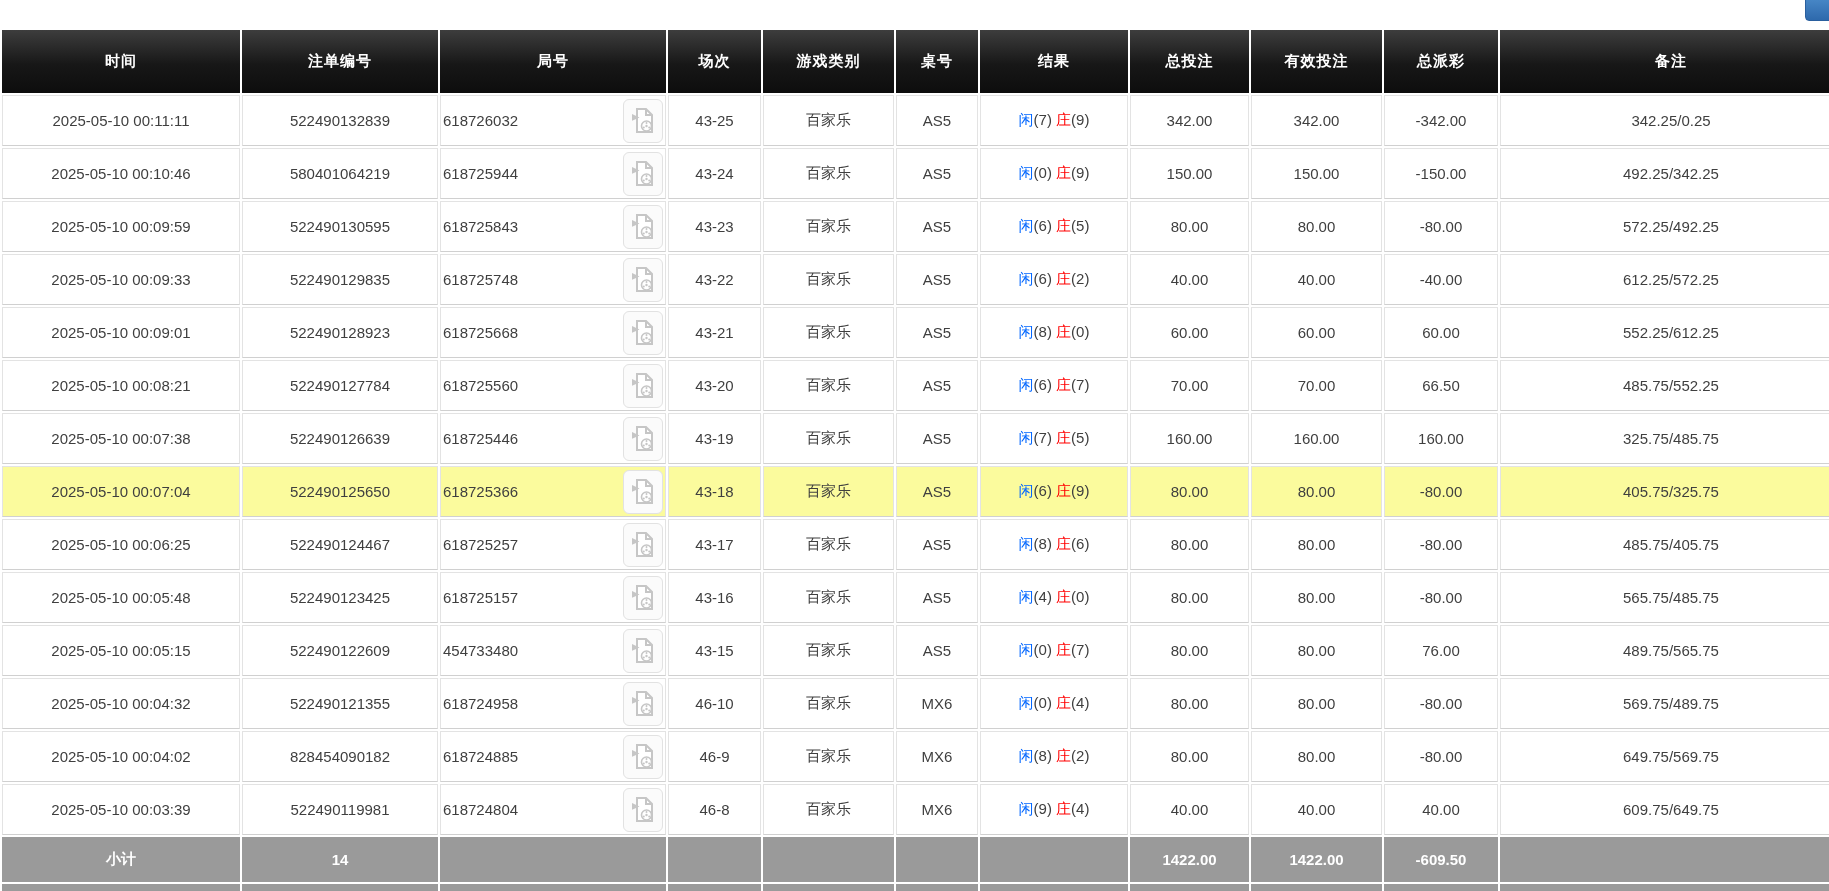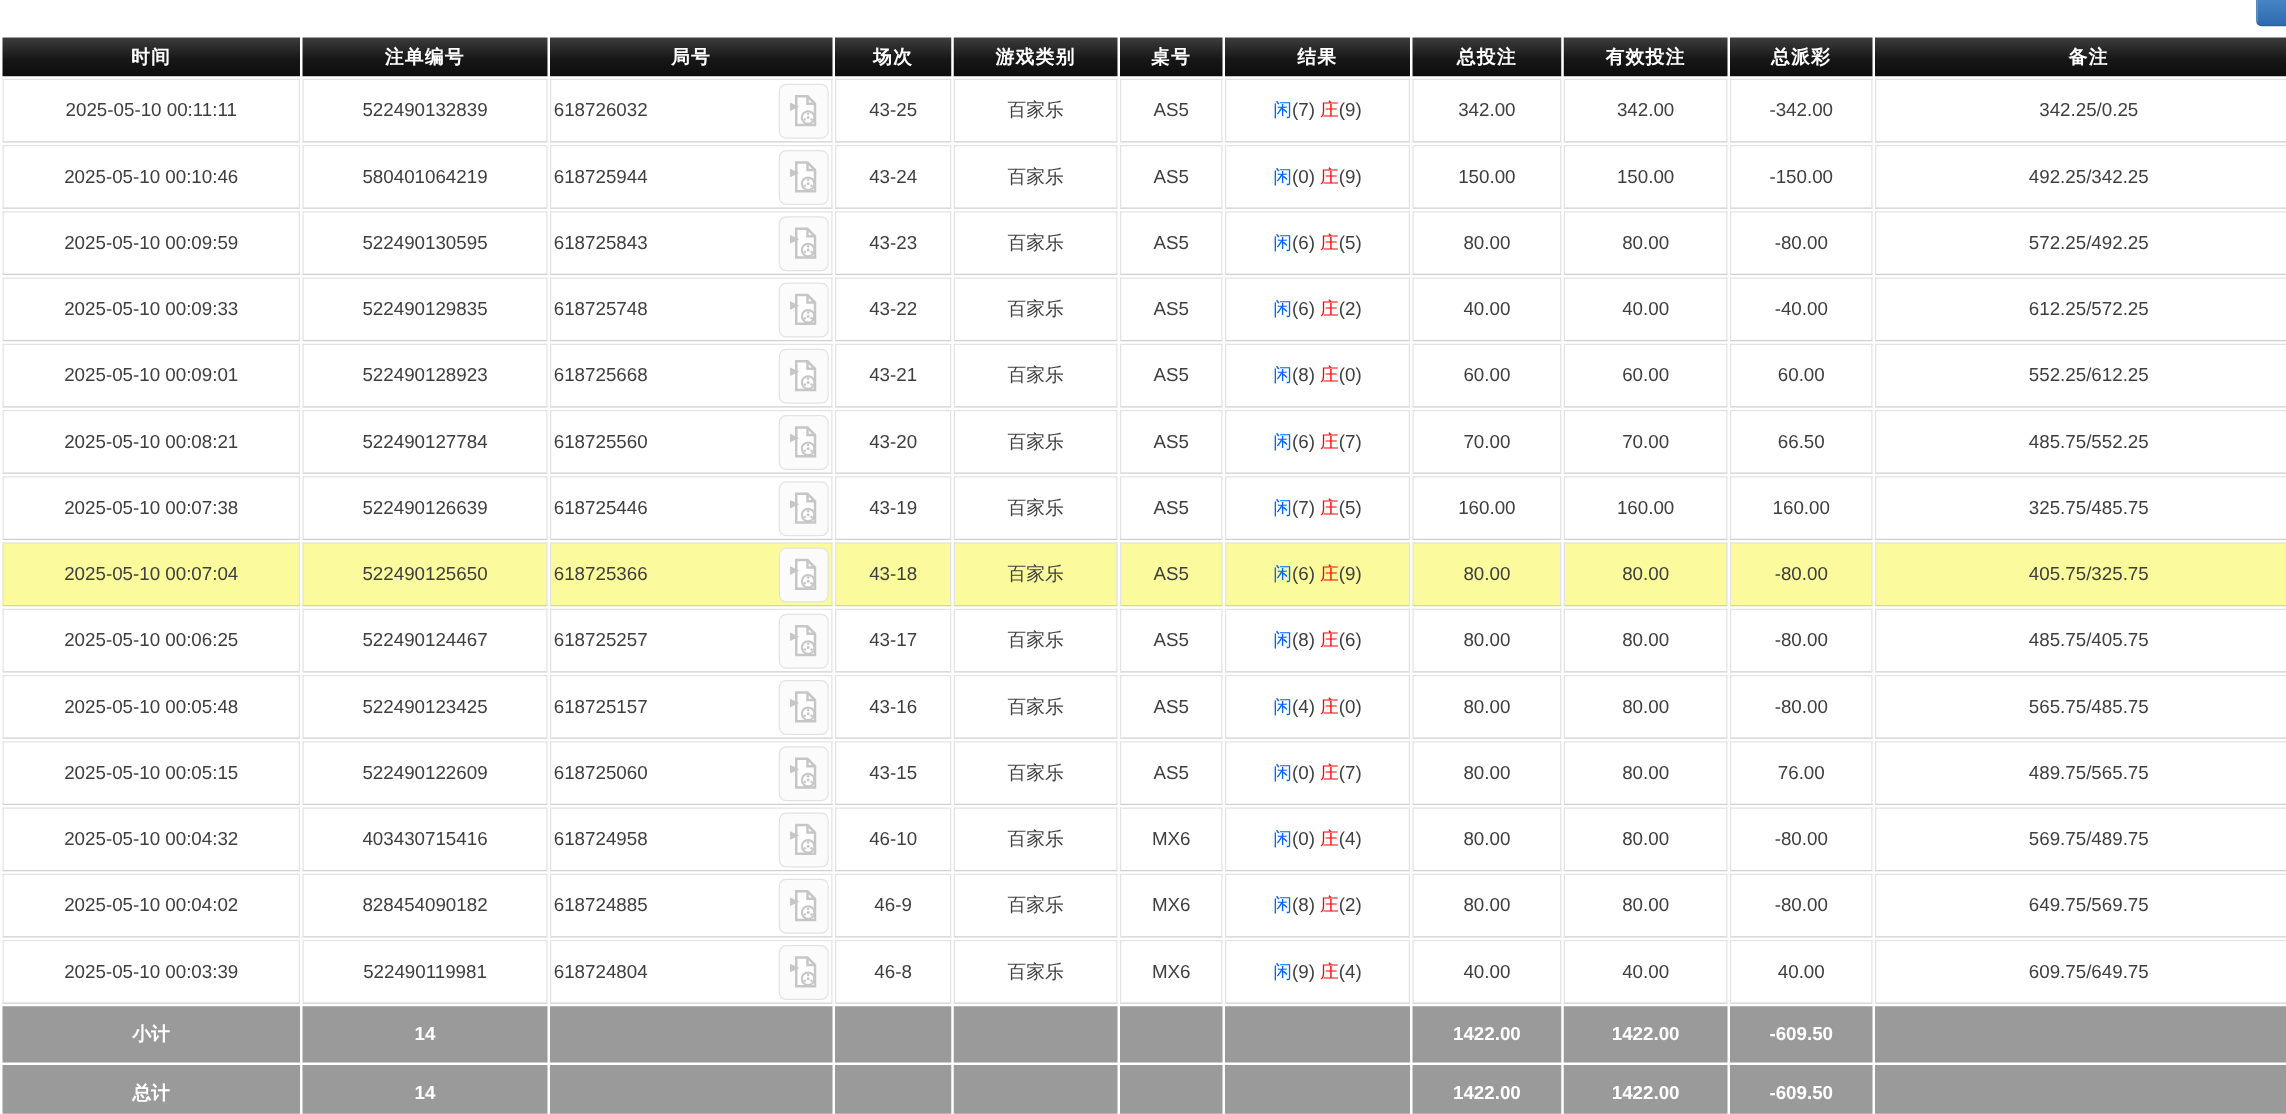--- a/index.html
+++ b/index.html
@@ -19,21 +19,21 @@
     position:absolute;top:-4px;right:-10px;width:32px;height:23px;
     background:linear-gradient(180deg,#4a8ac9,#2e69ac);
     border:1px solid #2a5f9e;border-radius:4px;
   }
   table.records{
     border-collapse:separate;border-spacing:2px;
     width:1820px;table-layout:fixed;margin-top:28px;
   }
   table.records th{
     background:linear-gradient(180deg,#3d3d3d,#171717 55%,#0d0d0d);
-    color:#fff;font-size:15px;font-weight:bold;height:31px;padding:0;
+    color:#fff;font-size:15px;font-weight:bold;height:31px;padding:16px;
     letter-spacing:1px;
   }
   table.records tbody td{
     background:#fff;border:1px solid #e3e3e3;border-bottom:1px solid #d0d0d0;
     text-align:center;font-size:15px;color:#3f3f3f;height:49px;padding:0 2px;
     white-space:nowrap;overflow:hidden;
   }
   table.records tbody tr.hl td{background:var(--hl);}
   table.records tfoot td{
     background:var(--sum-bg);color:#fff;font-weight:bold;border:none;
@@ -374,21 +374,21 @@
         <td class="blue">80.00</td>
         <td>80.00</td>
         <td class="red">-80.00</td>
         <td>565.75/485.75</td>
       </tr>
       <tr>
         <td>2025-05-10 00:05:15</td>
         <td>522490122609</td>
         <td>
           <div class="round-wrap">
-            <span>618725060</span>
+            <span>454733480</span>
             <button class="video-btn">
               <svg width="25" height="29" viewBox="0 0 25 29">
                 <path d="M6 3h9l6 6v17H6z" fill="#fff" stroke="#c6c6c6" stroke-width="2"></path>
                 <path d="M15 3v6h6" fill="none" stroke="#c6c6c6" stroke-width="2"></path>
                 <path d="M1 8l7.5 3.4L1 14.8z" fill="#c6c6c6"></path>
                 <circle cx="15.5" cy="20" r="5" fill="#fff" stroke="#c6c6c6" stroke-width="1.6"></circle>
                 <circle cx="15.5" cy="20" r="1.2" fill="#c6c6c6"></circle>
                 <circle cx="15.5" cy="17" r="1" fill="#c6c6c6"></circle>
                 <circle cx="12.8" cy="21.6" r="1" fill="#c6c6c6"></circle>
                 <circle cx="18.2" cy="21.6" r="1" fill="#c6c6c6"></circle>
@@ -400,21 +400,21 @@
         <td>百家乐</td>
         <td>AS5</td>
         <td><span class="p-label">闲</span><span>(0) </span><span class="b-label">庄</span><span>(7)</span></td>
         <td class="blue">80.00</td>
         <td>80.00</td>
         <td>76.00</td>
         <td>489.75/565.75</td>
       </tr>
       <tr>
         <td>2025-05-10 00:04:32</td>
-        <td>403430715416</td>
+        <td>522490121355</td>
         <td>
           <div class="round-wrap">
             <span>618724958</span>
             <button class="video-btn">
               <svg width="25" height="29" viewBox="0 0 25 29">
                 <path d="M6 3h9l6 6v17H6z" fill="#fff" stroke="#c6c6c6" stroke-width="2"></path>
                 <path d="M15 3v6h6" fill="none" stroke="#c6c6c6" stroke-width="2"></path>
                 <path d="M1 8l7.5 3.4L1 14.8z" fill="#c6c6c6"></path>
                 <circle cx="15.5" cy="20" r="5" fill="#fff" stroke="#c6c6c6" stroke-width="1.6"></circle>
                 <circle cx="15.5" cy="20" r="1.2" fill="#c6c6c6"></circle>

